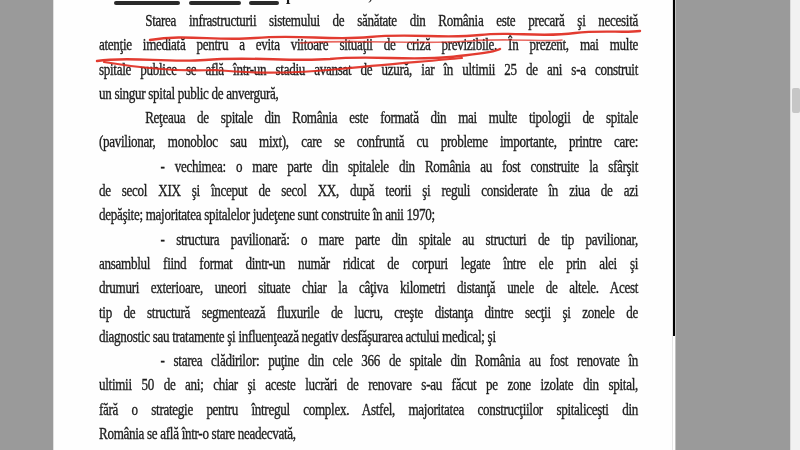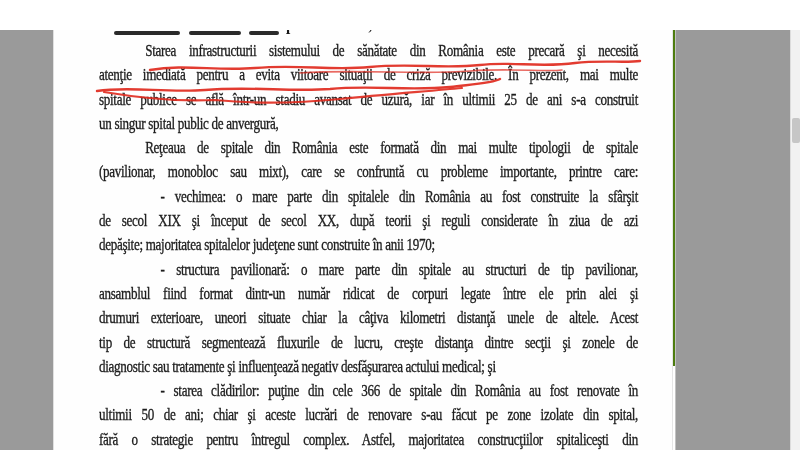--- a/index.html
+++ b/index.html
@@ -1,21 +1,21 @@
 <!DOCTYPE html>
 <html><head>
 <meta charset="utf-8">
 <style>
   html, body { margin: 0; padding: 0; }
   body {
     width: 800px; height: 450px; overflow: hidden;
     background: #ffffff;
     font-family: "Liberation Serif", "DejaVu Serif", serif;
   }
-  .screen { position: relative; width: 800px; height: 336px; background: #4d7c0f; margin-top: 30px; }
+  .screen { position: relative; width: 800px; height: 336px; background: #000000; }
 
   .chrome-left {
     position: absolute; left: 0; top: 0; width: 53px; height: 450px;
     background: #9a9a9a; border-right: 1px solid #b5b5b5;
   }
   .chrome-right {
     position: absolute; left: 675px; top: 0; width: 115px; height: 450px;
     background: #9a9a9a; border-left: 1px solid #c2c2c2;
   }
   .page {

